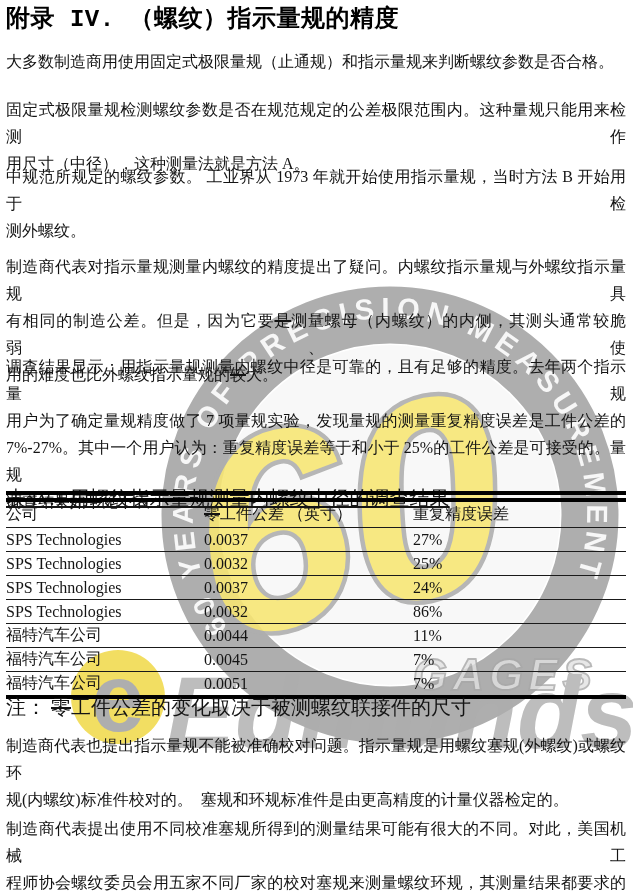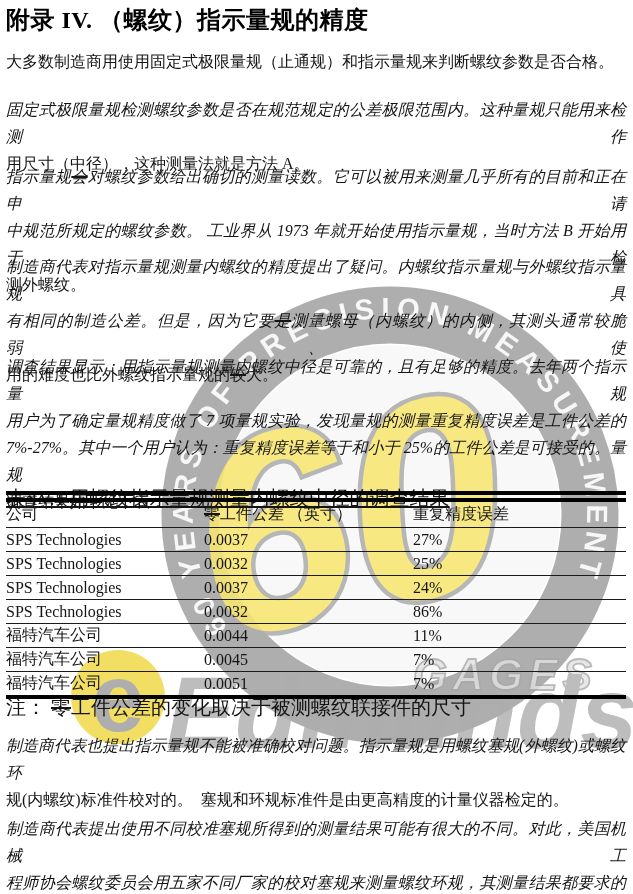--- a/index.html
+++ b/index.html
@@ -5,25 +5,25 @@
   html,body{margin:0;padding:0;background:#e9e9e9;}
   .page{
     position:relative;width:633px;height:894px;margin:0 auto;background:#ffffff;
     overflow:hidden;color:#141414;
     font-family:"Liberation Serif","DejaVu Serif",serif;
   }
   .wm{position:absolute;inset:0;z-index:0;}
   .content{position:absolute;inset:0;z-index:1;}
   .block{position:absolute;left:6px;right:7px;}
   .doc-title{
-    top:4px;font-family:Liberation Serif, serif;
+    top:4px;font-family:Liberation Mono, monospace;
     font-weight:bold;font-size:24px;line-height:32px;letter-spacing:0.5px;color:#000;
   }
   .tline{font-size:16px;line-height:27px;white-space:pre-wrap;}
-  .tline.just{text-align:justify;text-align-last:justify;font-style:italic;}
+  .tline.just{text-align:justify;text-align-last:justify;}
   s.strike,.strike{text-decoration:line-through;text-decoration-thickness:1.5px;}
   
   .dbl-rule{top:491px;height:3px;border-top:4px solid #000;border-bottom:4px solid #000;}
   .thead-row{
     top:502px;height:25px;border-bottom:1px solid #1a1a1a;
     display:flex;align-items:center;font-size:16px;
   }
   .trows{top:528px;border-bottom:4px solid #000;}
   .trow{height:23px;display:flex;align-items:center;font-size:16px;border-bottom:1px solid #1a1a1a;}
   .trow:last-child{border-bottom:none;}
@@ -66,21 +66,20 @@
     <div class="block doc-title">附录 IV.  （螺纹）指示量规的精度</div>
 
     <div class="block p1">
         <div class="tline"><span>大多数制造商用使用固定式极限量规（止通规）和指示量规来判断螺纹参数是否合格。</span></div>
       </div>
     <div class="block p2">
         <div class="tline just"><span>固定式极限量规检测螺纹参数是否在规范规定的公差极限范围内。这种量规只能用来检测作</span></div>
         <div class="tline"><span>用尺寸（中径），这种测量法就是方法 A。</span></div>
       </div>
     <div class="block p3">
-        <div class="tline just"><span>指示量规</span><s class="strike">会</s><span>对螺纹参数给出确切的测量读数。它可以被用来测量几乎所有的目前和正在申请</span></div>
         <div class="tline just"><span>中规范所规定的螺纹参数。 工业界从 1973 年就开始使用指示量规，当时方法 B 开始用于检</span></div>
         <div class="tline"><span>测外螺纹。</span></div>
       </div>
     <div class="block p4">
         <div class="tline just"><span>制造商代表对指示量规测量内螺纹的精度提出了疑问。内螺纹指示量规与外螺纹指示量规具</span></div>
         <div class="tline just"><span>有相同的制造公差。但是，因为它要</span><s class="strike">是</s><span>测量螺母（内螺纹）的内侧，其测头通常较脆弱、使</span></div>
         <div class="tline"><span>用的难度也比外螺纹指示量规的</span><s class="strike">较</s><span>大。</span></div>
       </div>
     <div class="block p5">
         <div class="tline just"><span>调查结果显示：用指示量规测量内螺纹中径是可靠的，且有足够的精度。去年两个指示量规</span></div>

